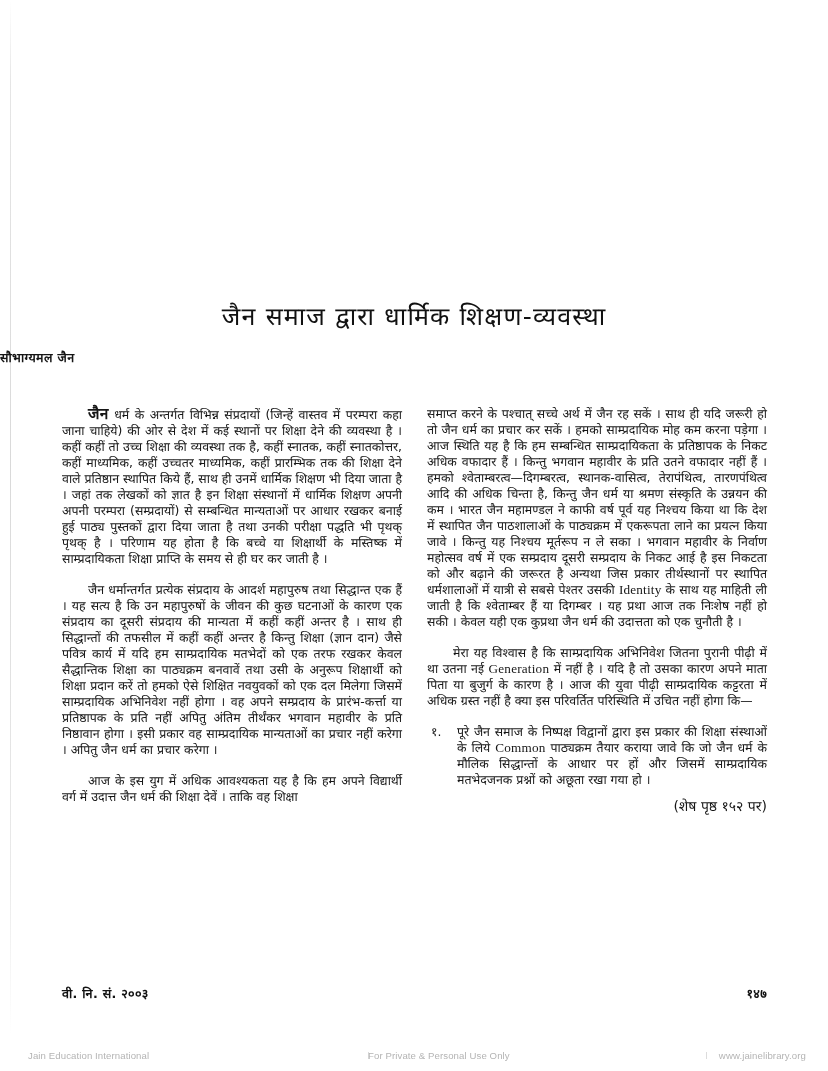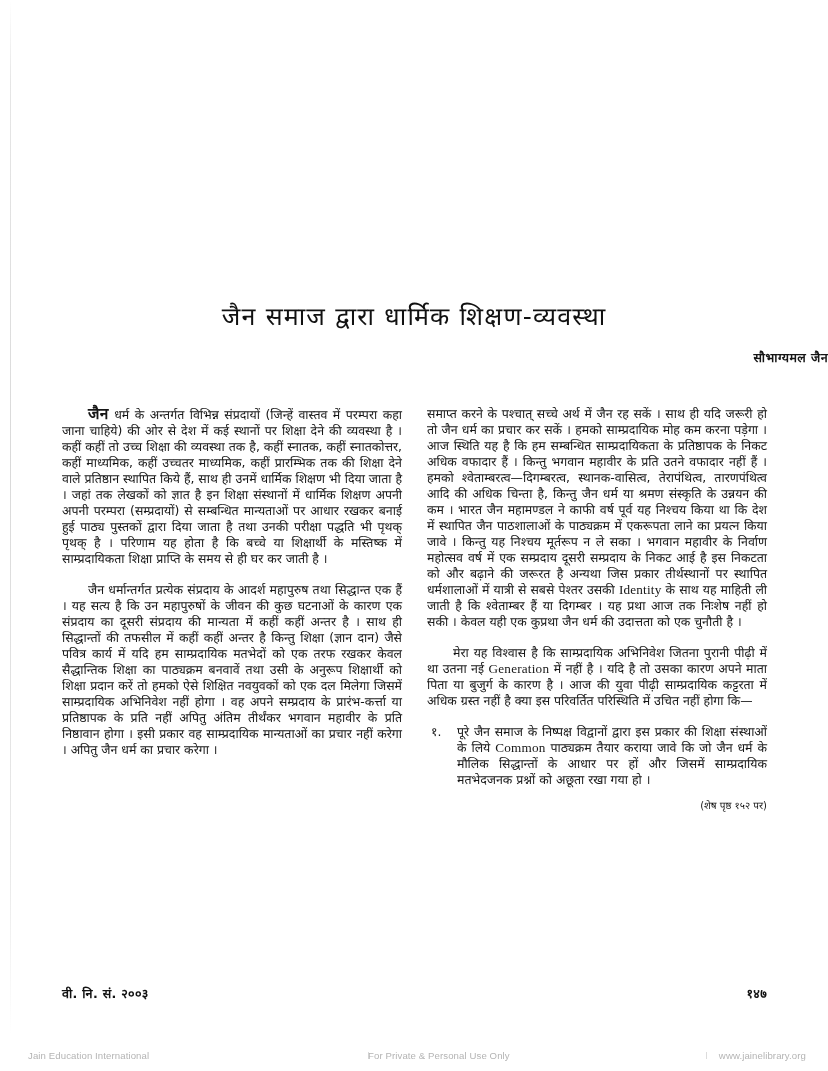--- a/index.html
+++ b/index.html
@@ -48,21 +48,21 @@
     letter-spacing: 1.2px;
     color: #111111;
     line-height: 1.15;
   }
 
   .article-byline {
     position: absolute;
     left: 0;
     top: 349px;
     width: 828px;
-    text-align: right;
+    text-align: left;
     font-family: "DejaVu Sans", "Liberation Sans", sans-serif;
     font-size: 12.5px;
     font-weight: 700;
     letter-spacing: 0.4px;
     color: #151515;
   }
 
   
   .column {
     position: absolute;
@@ -127,21 +127,21 @@
     top: 0;
     width: 22px;
     text-align: left;
   }
 
   .continued-note {
     margin-top: 10px;
     text-align: right;
     text-indent: 0;
     font-family: "DejaVu Sans", "Liberation Sans", sans-serif;
-    font-size: 10px;
+    font-size: 14px;
   }
 
   
   .page-footer {
     position: absolute;
     left: 62px;
     top: 985px;
     width: 705px;
     display: flex;
     justify-content: space-between;
@@ -193,20 +193,21 @@
   <div class="article-title">जैन समाज द्वारा धार्मिक शिक्षण-व्यवस्था</div>
 
   <div class="article-byline">सौभाग्यमल जैन</div>
 
   <div class="column" id="column-left">
 
     <p class="para para-open"><span class="lead-word">जैन</span><span> धर्म के अन्तर्गत विभिन्न संप्रदायों (जिन्हें वास्तव में परम्परा कहा जाना चाहिये) की ओर से देश में कई स्थानों पर शिक्षा देने की व्यवस्था है । कहीं कहीं तो उच्च शिक्षा की व्यवस्था तक है, कहीं स्नातक, कहीं स्नातकोत्तर, कहीं माध्यमिक, कहीं उच्चतर माध्यमिक, कहीं प्रारम्भिक तक की शिक्षा देने वाले प्रतिष्ठान स्थापित किये हैं, साथ ही उनमें धार्मिक शिक्षण भी दिया जाता है । जहां तक लेखकों को ज्ञात है इन शिक्षा संस्थानों में धार्मिक शिक्षण अपनी अपनी परम्परा (सम्प्रदायों) से सम्बन्धित मान्यताओं पर आधार रखकर बनाई हुई पाठ्य पुस्तकों द्वारा दिया जाता है तथा उनकी परीक्षा पद्धति भी पृथक् पृथक् है । परिणाम यह होता है कि बच्चे या शिक्षार्थी के मस्तिष्क में साम्प्रदायिकता शिक्षा प्राप्ति के समय से ही घर कर जाती है ।</span></p>
 
     <p class="para">जैन धर्मान्तर्गत प्रत्येक संप्रदाय के आदर्श महापुरुष तथा सिद्धान्त एक हैं । यह सत्य है कि उन महापुरुषों के जीवन की कुछ घटनाओं के कारण एक संप्रदाय का दूसरी संप्रदाय की मान्यता में कहीं कहीं अन्तर है । साथ ही सिद्धान्तों की तफसील में कहीं कहीं अन्तर है किन्तु शिक्षा (ज्ञान दान) जैसे पवित्र कार्य में यदि हम साम्प्रदायिक मतभेदों को एक तरफ रखकर केवल सैद्धान्तिक शिक्षा का पाठ्यक्रम बनवावें तथा उसी के अनुरूप शिक्षार्थी को शिक्षा प्रदान करें तो हमको ऐसे शिक्षित नवयुवकों को एक दल मिलेगा जिसमें साम्प्रदायिक अभिनिवेश नहीं होगा । वह अपने सम्प्रदाय के प्रारंभ-कर्त्ता या प्रतिष्ठापक के प्रति नहीं अपितु अंतिम तीर्थंकर भगवान महावीर के प्रति निष्ठावान होगा । इसी प्रकार वह साम्प्रदायिक मान्यताओं का प्रचार नहीं करेगा । अपितु जैन धर्म का प्रचार करेगा ।</p>
 
+    <p class="para">आज के इस युग में अधिक आवश्यकता यह है कि हम अपने विद्यार्थी वर्ग में उदात्त जैन धर्म की शिक्षा देवें । ताकि वह शिक्षा</p>
 
   </div>
 
   <div class="column" id="column-right">
 
     <p class="para para-cont"><span>समाप्त करने के पश्चात् सच्चे अर्थ में जैन रह सकें । साथ ही यदि जरूरी हो तो जैन धर्म का प्रचार कर सकें । हमको साम्प्रदायिक मोह कम करना पड़ेगा । आज स्थिति यह है कि हम सम्बन्धित साम्प्रदायिकता के प्रतिष्ठापक के निकट अधिक वफादार हैं । किन्तु भगवान महावीर के प्रति उतने वफादार नहीं हैं । हमको श्वेताम्बरत्व—दिगम्बरत्व, स्थानक-वासित्व, तेरापंथित्व, तारणपंथित्व आदि की अधिक चिन्ता है, किन्तु जैन धर्म या श्रमण संस्कृति के उन्नयन की कम । भारत जैन महामण्डल ने काफी वर्ष पूर्व यह निश्चय किया था कि देश में स्थापित जैन पाठशालाओं के पाठ्यक्रम में एकरूपता लाने का प्रयत्न किया जावे । किन्तु यह निश्चय मूर्तरूप न ले सका । भगवान महावीर के निर्वाण महोत्सव वर्ष में एक सम्प्रदाय दूसरी सम्प्रदाय के निकट आई है इस निकटता को और बढ़ाने की जरूरत है अन्यथा जिस प्रकार तीर्थस्थानों पर स्थापित धर्मशालाओं में यात्री से सबसे पेश्तर उसकी </span><span class="roman">Identity</span><span> के साथ यह माहिती ली जाती है कि श्वेताम्बर हैं या दिगम्बर । यह प्रथा आज तक निःशेष नहीं हो सकी । केवल यही एक कुप्रथा जैन धर्म की उदात्तता को एक चुनौती है ।</span></p>
 
     <p class="para"><span>मेरा यह विश्वास है कि साम्प्रदायिक अभिनिवेश जितना पुरानी पीढ़ी में था उतना नई </span><span class="roman">Generation</span><span> में नहीं है । यदि है तो उसका कारण अपने माता पिता या बुजुर्ग के कारण है । आज की युवा पीढ़ी साम्प्रदायिक कट्टरता में अधिक ग्रस्त नहीं है क्या इस परिवर्तित परिस्थिति में उचित नहीं होगा कि—</span></p>
 
     <ul class="numbered-list">

